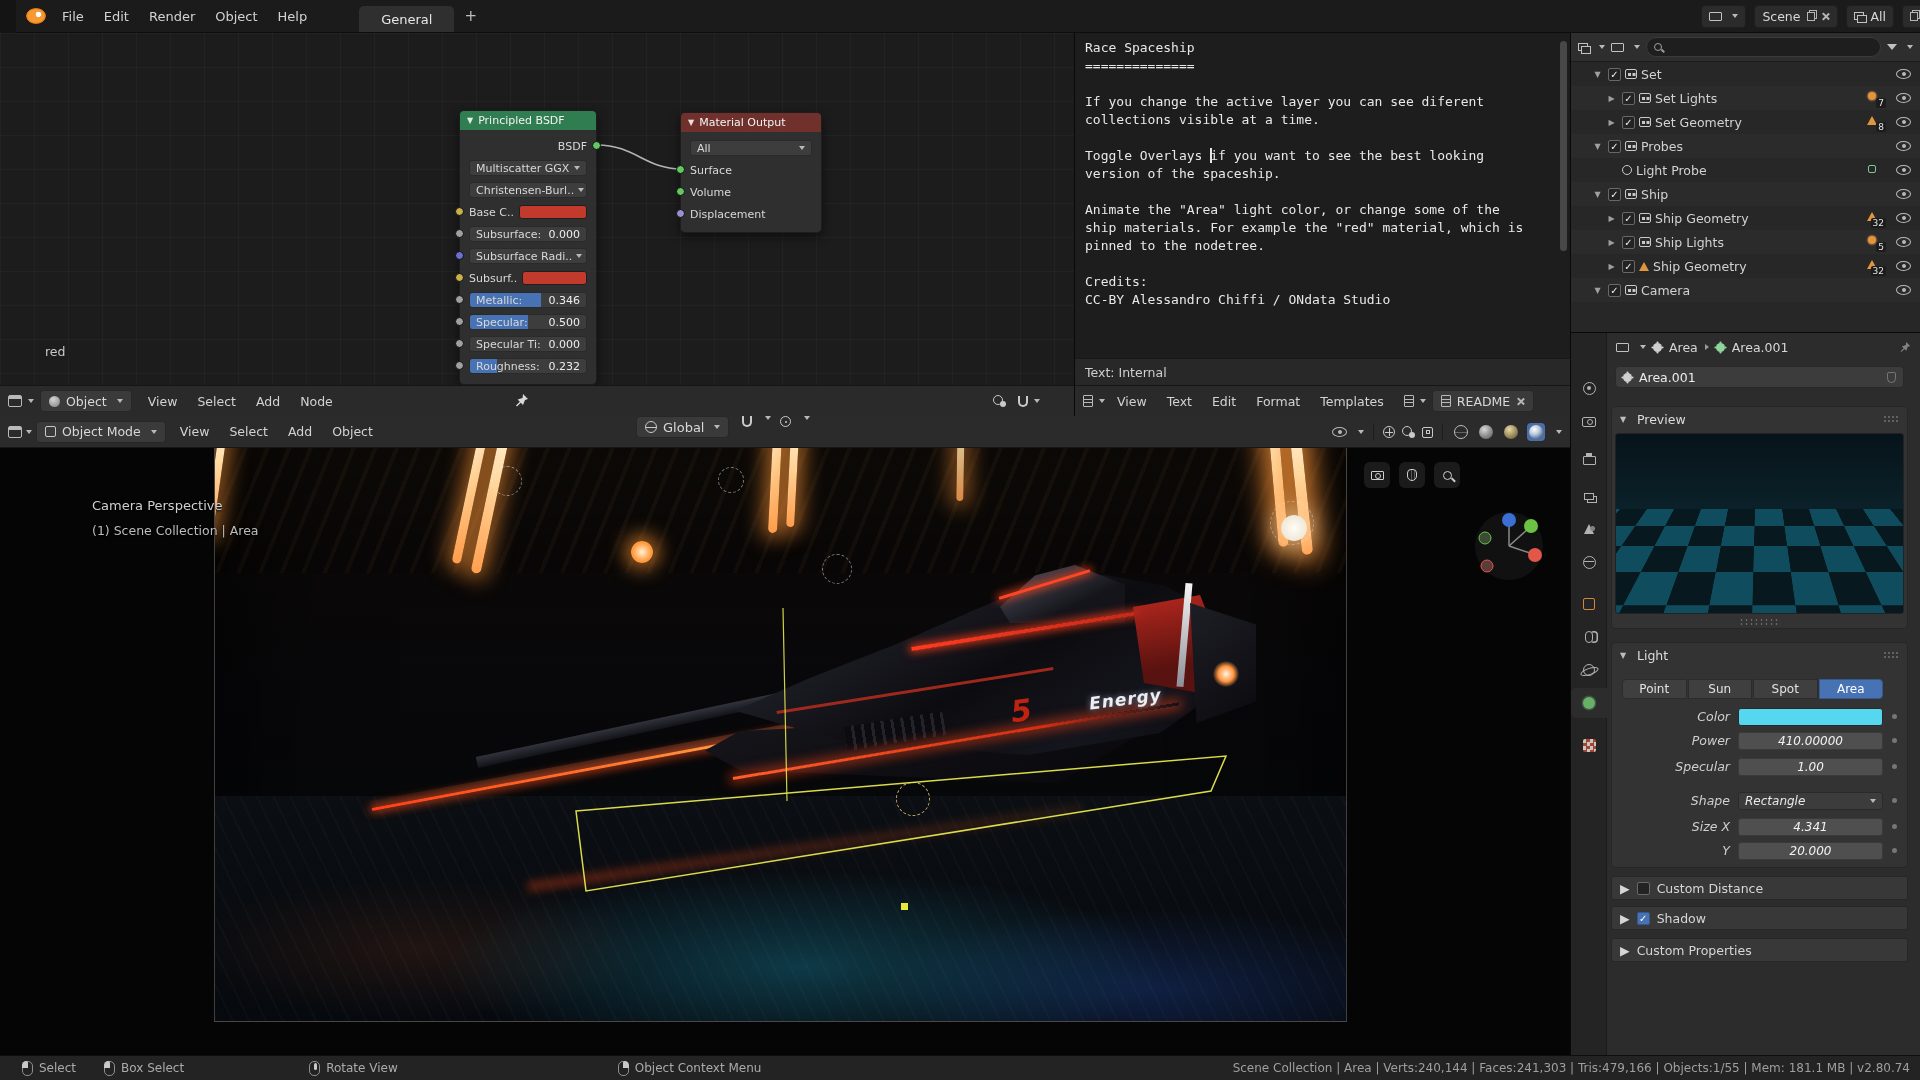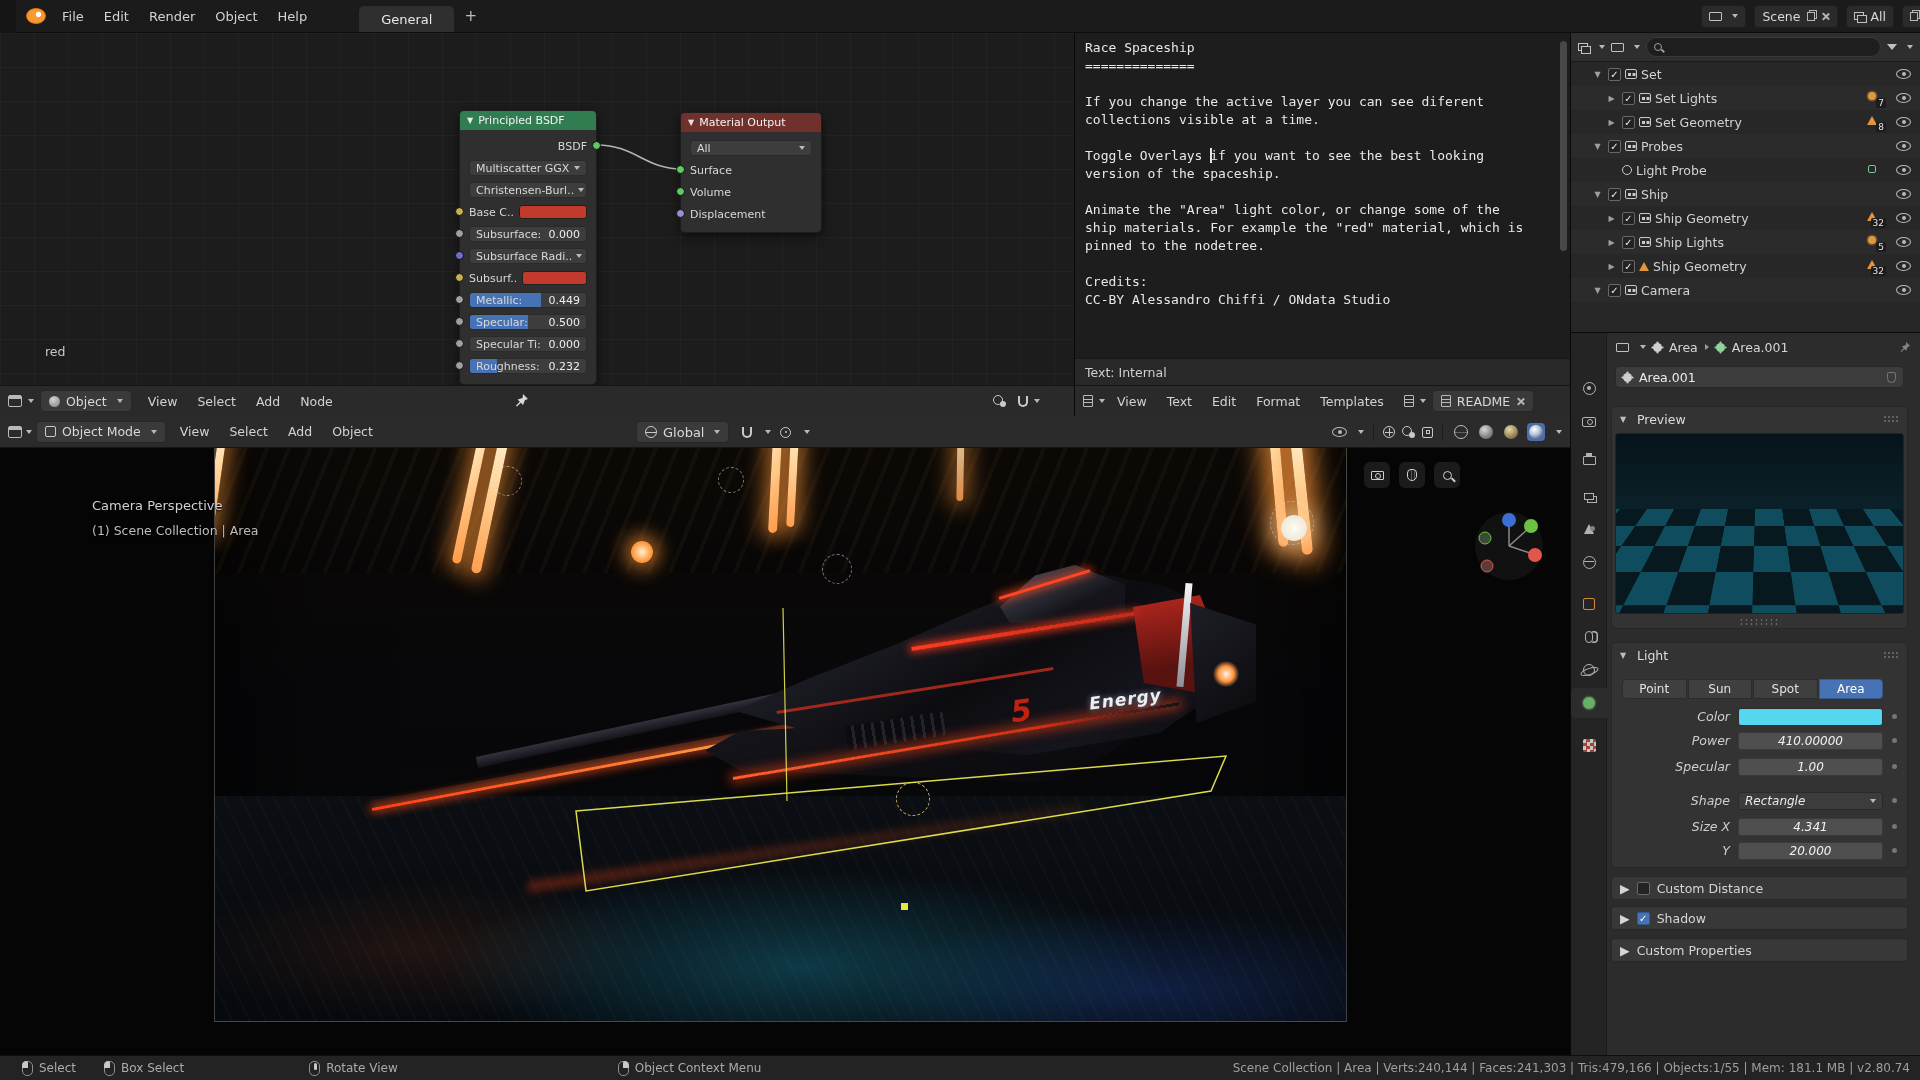--- a/index.html
+++ b/index.html
@@ -135,21 +135,21 @@
   .pseg .seg{flex:1;background:#3f3f3f;border:1px solid #2c2c2c;color:#e2e2e2;font-size:12px;display:flex;align-items:center;justify-content:center;}
   .pseg .seg:first-child{border-radius:4px 0 0 4px;}
   .pseg .seg:last-child{border-radius:0 4px 4px 0;}
   .subhead{position:absolute;left:4px;right:12px;height:24px;background:#383838;border:1px solid #272727;border-radius:3px;display:flex;align-items:center;gap:7px;padding:0 8px;color:#d6d6d6;font-size:12.5px;}
   .pcb{width:13px;height:13px;border-radius:2px;background:#232323;border:1px solid #686868;font-size:10px;line-height:11px;text-align:center;color:#fff;flex:0 0 auto;}
   .pcb.on{background:#4772b3;border-color:#35598f;}
 
   
   #vp{position:absolute;left:0;top:416px;width:1571px;height:639px;background:#28292b;border-right:1px solid #090909;}
   #vp-header{position:absolute;left:0;top:0;right:0;height:32px;background:#2b2b2b;border-bottom:1px solid #161616;display:flex;align-items:center;padding:0 8px;z-index:10;font-size:12.5px;}
-  #vp-mid{position:absolute;left:632px;top:0;height:32px;display:flex;align-items:center;gap:9px;z-index:11;}
+  #vp-mid{position:absolute;left:632px;top:0;height:32px;display:flex;gap:9px;z-index:11;}
   #vp-right{position:absolute;right:8px;top:0;height:32px;display:flex;align-items:center;gap:7px;z-index:11;}
   .ic-globe{width:12px;height:12px;border:1px solid #c9c9c9;border-radius:50%;position:relative;}
   .ic-globe::after{content:"";position:absolute;left:0;top:4.5px;width:10px;height:1px;background:#c9c9c9;}
   .ic-magnet{width:10px;height:11px;border:2.5px solid #c9c9c9;border-top:none;border-radius:0 0 6px 6px;}
   .ic-prop{width:11px;height:11px;border:1px solid #c9c9c9;border-radius:50%;position:relative;}
   .ic-prop::after{content:"";position:absolute;inset:3.5px;background:#c9c9c9;border-radius:50%;}
   .ic-gizmo{width:12px;height:12px;border:1px solid #c9c9c9;border-radius:50%;position:relative;}
   .ic-gizmo::before{content:"";position:absolute;left:4.8px;top:1px;width:1px;height:8px;background:#c9c9c9;}
   .ic-gizmo::after{content:"";position:absolute;top:4.8px;left:1px;height:1px;width:8px;background:#c9c9c9;}
   .ic-overlay{width:13px;height:12px;position:relative;}
@@ -308,21 +308,21 @@
             <div class="nrow">
               <span class="nsock" style="background: rgb(200, 177, 75);"></span>
               <span class="nlab">Subsurf..</span>
               <div class="nswatch" style="background: rgb(194, 58, 44);"></div>
             </div>
             <div class="nrow">
               <span class="nsock" style="background: rgb(160, 160, 160);"></span>
               <div class="nfield">
                 <div class="nfill" style="width: 61%; background: rgb(71, 114, 179);"></div>
                 <span class="nlab">Metallic:</span>
-                <span class="nval">0.449</span>
+                <span class="nval">0.346</span>
               </div>
             </div>
             <div class="nrow">
               <span class="nsock" style="background: rgb(160, 160, 160);"></span>
               <div class="nfield">
                 <div class="nfill" style="width: 50%; background: rgb(71, 114, 179);"></div>
                 <span class="nlab">Specular:</span>
                 <span class="nval">0.500</span>
               </div>
             </div>

